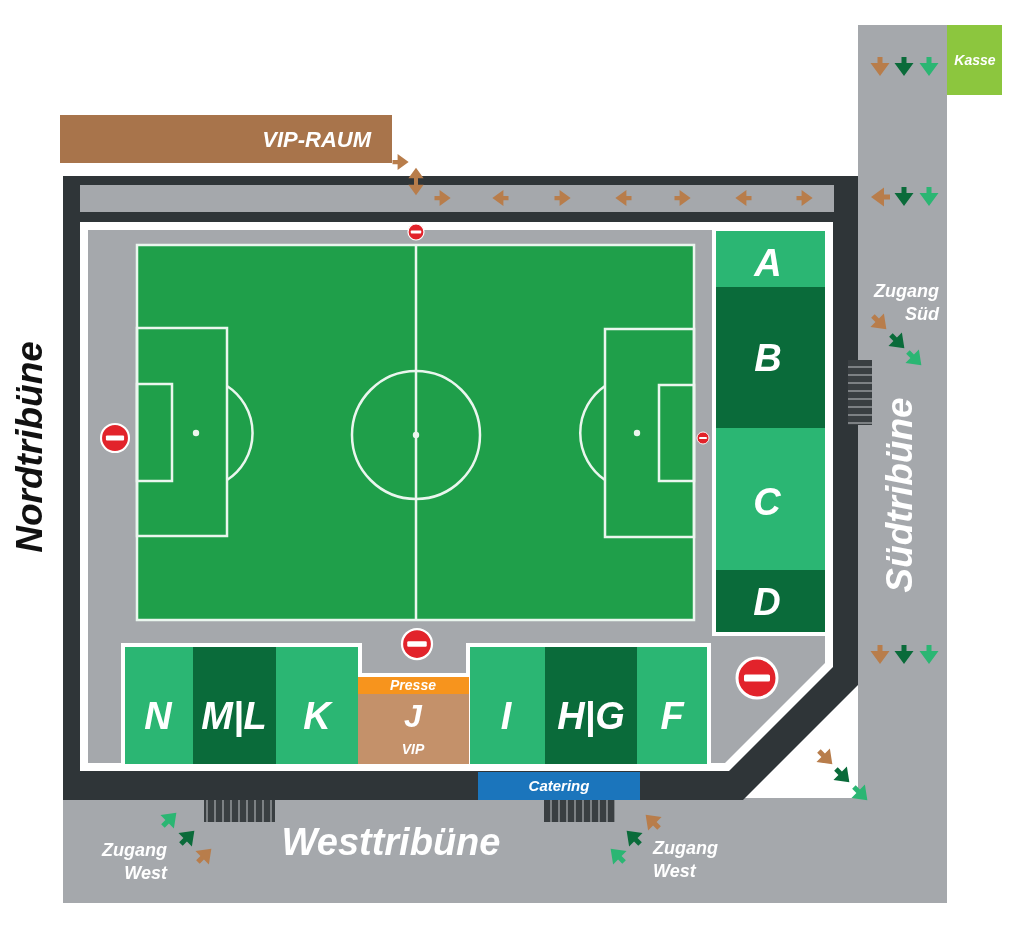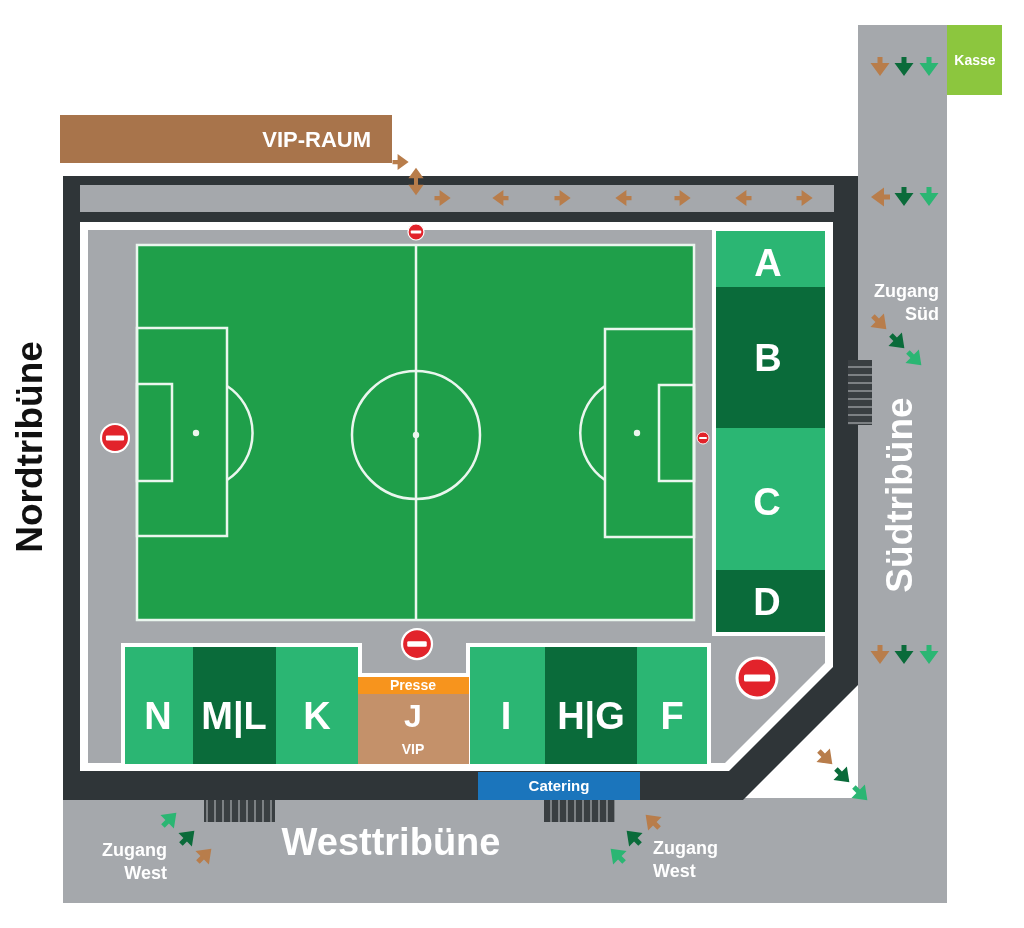--- a/index.html
+++ b/index.html
@@ -1,17 +1,17 @@
 <!DOCTYPE html>
 <html><head>
   <meta charset="utf-8">
   <style>
     html, body { margin: 0; padding: 0; background: #ffffff; }
     body { width: 1024px; height: 928px; overflow: hidden; }
-    #stage { position: relative; width: 1024px; height: 928px; }
+    #stage { position: relative; width: 1024px; height: 928px; font-style: italic; }
     svg { display: block; }
     svg text {
       font-family: "Liberation Sans", "DejaVu Sans", sans-serif;
       font-weight: bold;
       fill: #ffffff;
     }
     .lbl-section { font-size: 38px; }
     .lbl-stand { font-size: 37px; }
     .lbl-entry { font-size: 18px; }
     .pitch-lines { fill: none; stroke: #eaf6ee; stroke-width: 2.5; }

